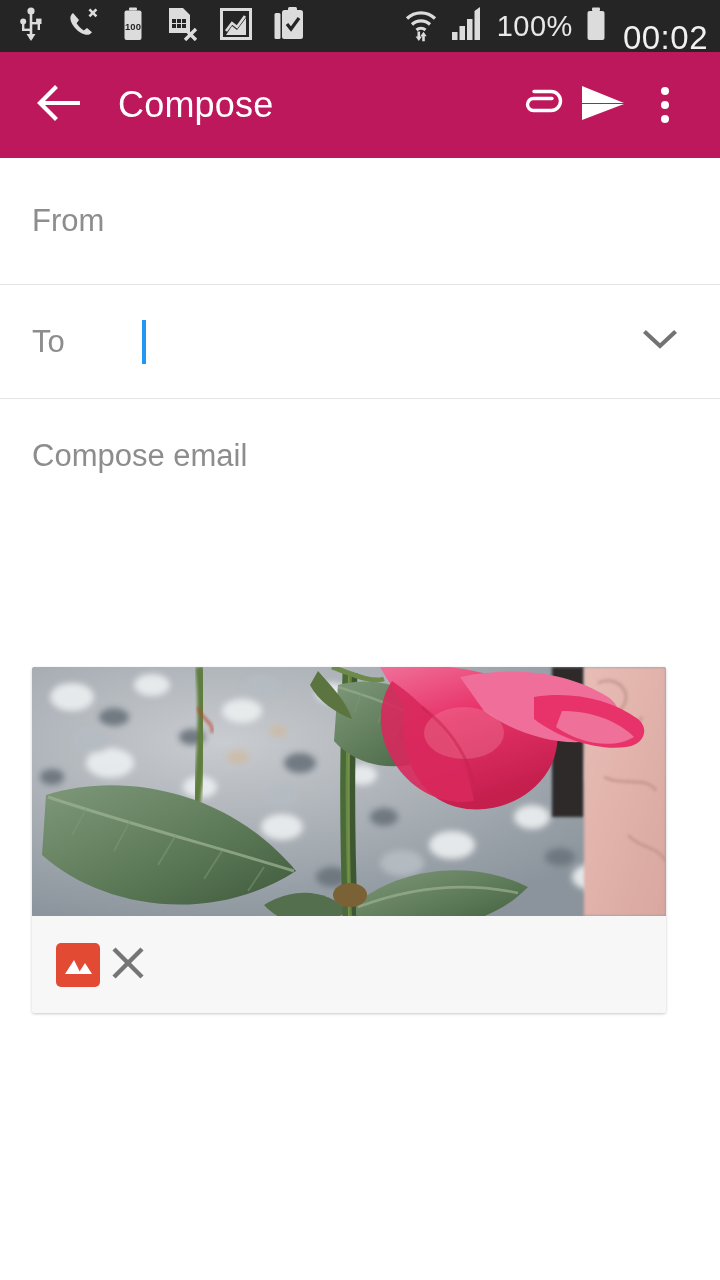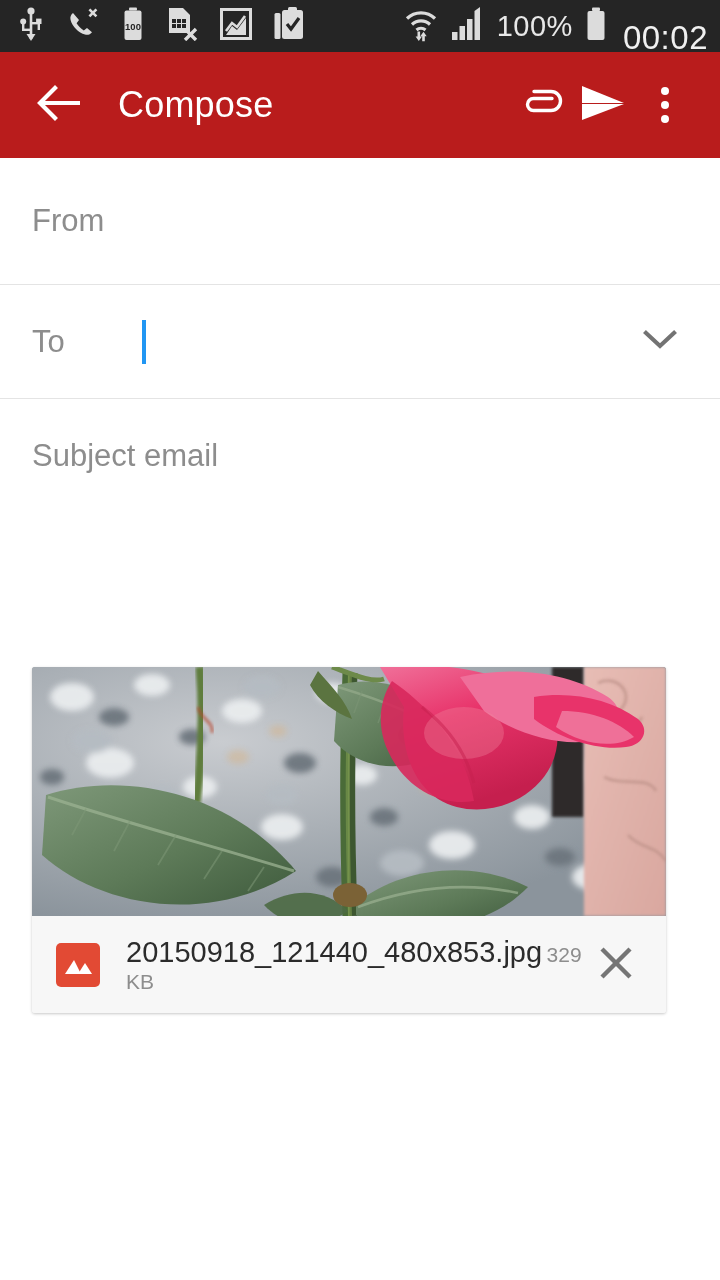--- a/index.html
+++ b/index.html
@@ -28,21 +28,21 @@
   .status-clock{
     color:#f0f0f0; font-size:33px; letter-spacing:0.5px;
     margin-left:4px;
     margin-top:24px;
   }
 
   
   .app-bar{
     position:absolute; top:52px; left:0;
     width:720px; height:106px;
-    background:#b91c1c;
+    background:#be185d;
     display:flex; align-items:center;
     padding:0 24px 0 34px;
   }
   .back-btn{ width:52px; height:52px; display:flex; align-items:center; justify-content:center; }
   .app-title{
     color:#ffffff; font-size:36px; font-weight:400;
     margin-left:32px; flex:1;
     letter-spacing:0.2px;
   }
   .bar-action{ width:62px; height:62px; display:flex; align-items:center; justify-content:center; }
@@ -294,21 +294,21 @@
     <span class="caret"></span>
     <span class="chevron">
       <svg width="40" height="26" viewBox="0 0 40 26">
         <polyline points="6,6 20,19 34,6" fill="none" stroke="#737373" stroke-width="4.2" stroke-linecap="square"></polyline>
       </svg>
     </span>
   </div>
 
 
   <div class="body-row">
-    <span class="body-placeholder">Subject email</span>
+    <span class="body-placeholder">Compose email</span>
   </div>
 
 </div>
 
 <div class="attach-card">
 
   <div class="attach-photo">
     <svg viewBox="0 0 634 249" preserveAspectRatio="xMidYMid slice">
       <defs>
         <radialGradient id="pebG" cx="30%" cy="30%" r="75%">
@@ -442,24 +442,20 @@
   </div>
 
   <div class="attach-meta">
     <span class="file-icon">
       <svg width="30" height="22" viewBox="0 0 30 22">
         <polygon points="2,20 11,6 18,20" fill="#fff"></polygon>
         <polygon points="15,20 22,9 29,20" fill="#fff"></polygon>
       </svg>
     </span>
 
-    <span class="attach-textwrap">
-      <span class="attach-name">20150918_121440_480x853.jpg</span>
-      <span class="attach-size">329 KB</span>
-    </span>
 
     <span class="attach-close">
       <span>
         <svg width="40" height="40" viewBox="0 0 40 40">
           <line x1="6" y1="6" x2="34" y2="34" stroke="#757575" stroke-width="4.4"></line>
           <line x1="34" y1="6" x2="6" y2="34" stroke="#757575" stroke-width="4.4"></line>
         </svg>
       </span>
     </span>
   </div>

